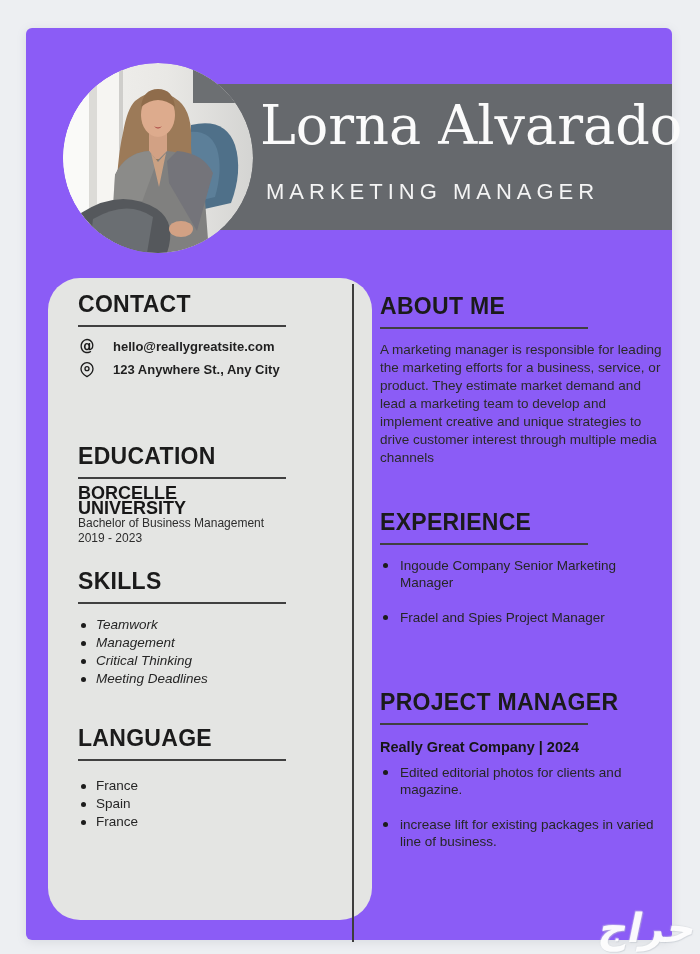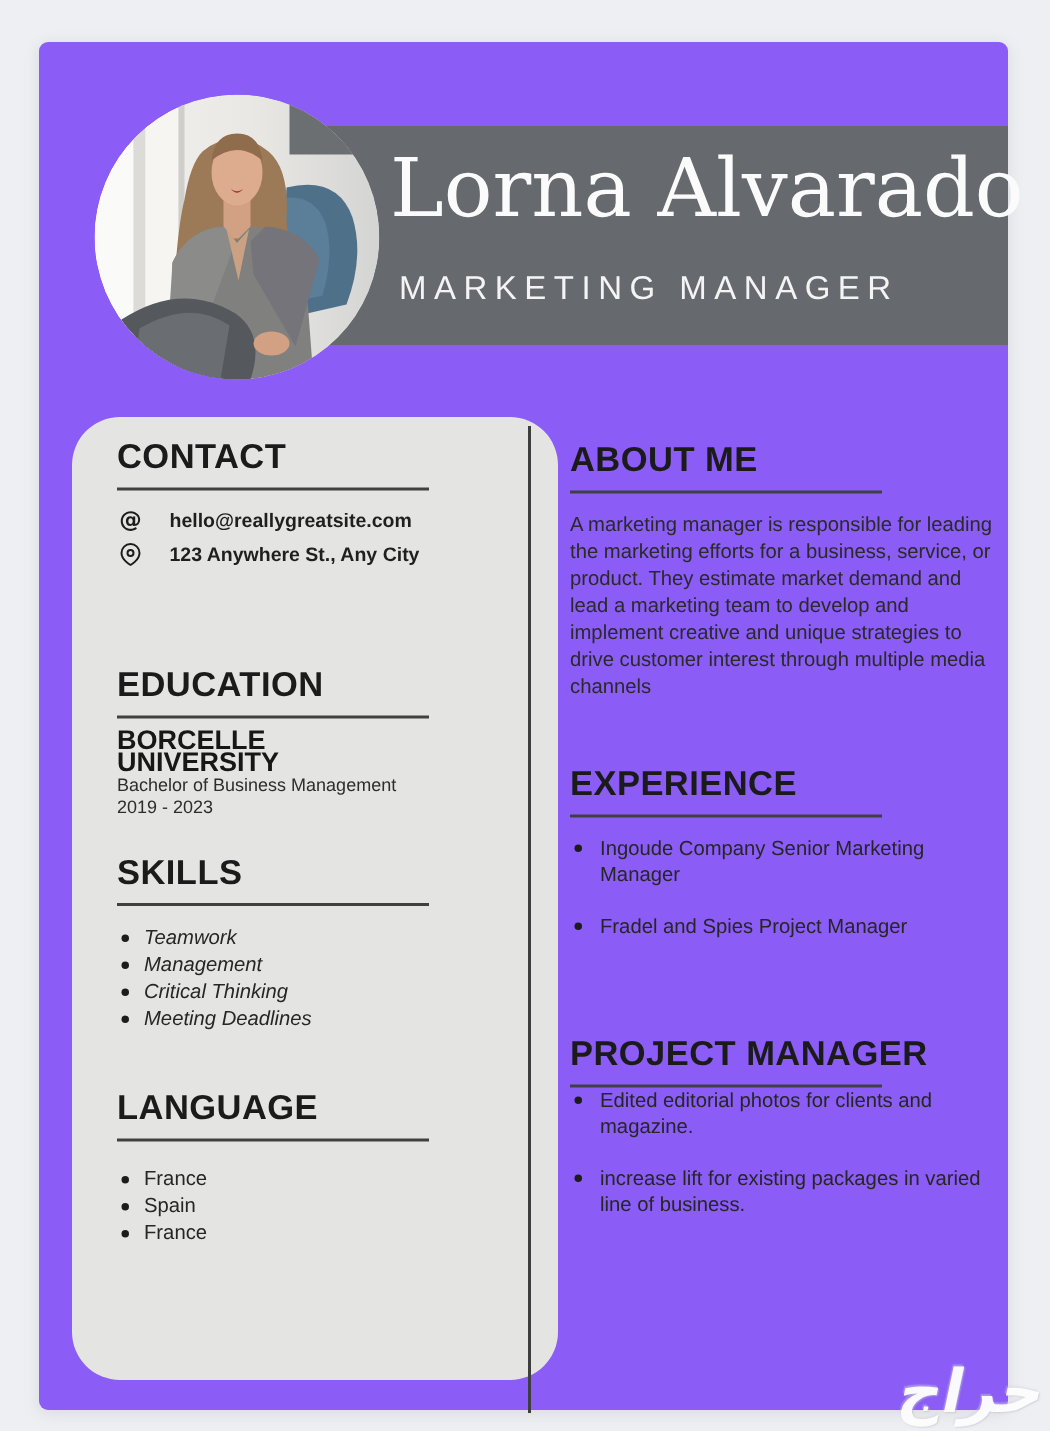--- a/index.html
+++ b/index.html
@@ -268,20 +268,21 @@
       <ul class="dots dots-wide">
         <li>Ingoude Company Senior Marketing Manager</li>
         <li>Fradel and Spies Project Manager</li>
       </ul>
     </div>
   </div>
 
   <div class="main-section mn-project">
     <h2>PROJECT MANAGER</h2>
     <div class="rule"></div>
+    <div class="proj-sub">Really Great Company | 2024</div>
     <ul class="dots dots-wide">
       <li>Edited editorial photos for clients and magazine.</li>
       <li>increase lift for existing packages in varied line of business.</li>
     </ul>
   </div>
 
 </div>
 
 <div class="watermark">حراج</div>
 

